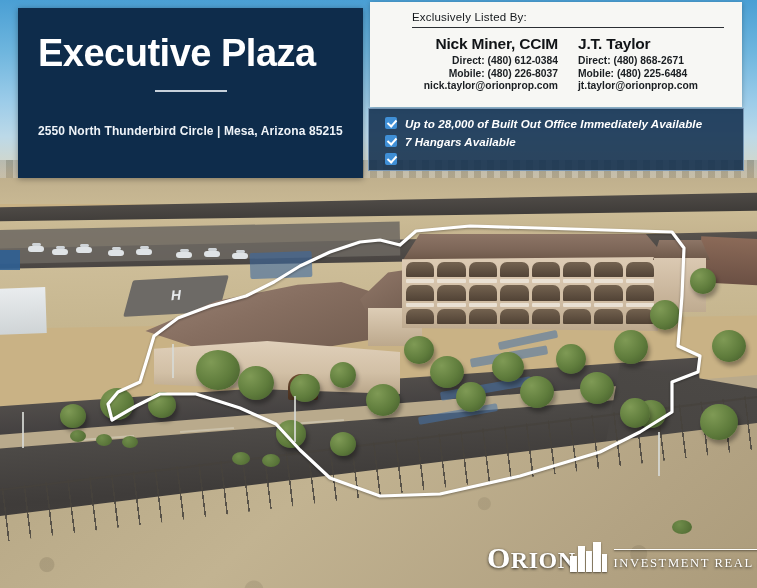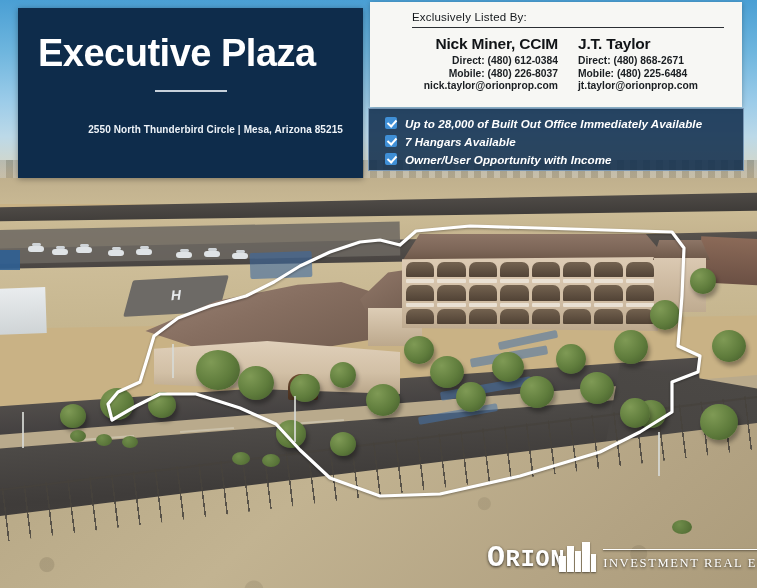--- a/index.html
+++ b/index.html
@@ -261,22 +261,22 @@
   .title-line {
     color: #ffffff; font-weight: bold; letter-spacing: -0.5px;
     font-size: 38px; line-height: 46px;
     font-family: "Liberation Sans", sans-serif;
   }
   .title-div {
     width: 72px; height: 2px; background: #e8eef4; opacity: .85;
     margin: 14px auto 13px auto;
   }
   .title-addr {
-    color: #eef3f8; font-size: 10px; font-weight: bold;
-    text-align: right; letter-spacing: .1px; margin-top: 32px;
+    color: #eef3f8; font-size: 12px; font-weight: bold;
+    text-align: left; letter-spacing: .1px; margin-top: 32px;
   }
 
   
   .contact-panel {
     position: absolute; left: 370px; top: 2px; width: 372px; height: 105px;
     background: #f7f7f4;
     box-shadow: 0 1px 5px rgba(0,0,0,.28);
     padding: 9px 18px 0 42px;
   }
   .excl {
@@ -318,21 +318,21 @@
     letter-spacing: .05px; white-space: nowrap;
   }
 
   
   .logo {
     position: absolute; left: 487px; top: 536px; width: 258px; height: 36px;
     display: flex; align-items: flex-end;
   }
   .logo-orion {
     color: #ffffff; font-size: 24px; font-weight: bold; letter-spacing: .5px;
-    font-family: Liberation Mono, monospace;
+    font-family: Liberation Serif, serif;
     text-shadow: 0 1px 3px rgba(0,0,0,.75);
     line-height: 24px;
   }
   .logo-orion .cap { font-size: 30px; }
   .logo-mark {
     position: relative; width: 40px; height: 34px; margin: 0 2px 0 -8px;
     flex: 0 0 40px;
   }
   .logo-mark i {
     position: absolute; bottom: 0; background: #ffffff; display: block;
@@ -554,21 +554,20 @@
     <div class="bullet">
       <span class="chk"></span>
       <span class="b-text">Up to 28,000 of Built Out Office Immediately Available</span>
     </div>
     <div class="bullet">
       <span class="chk"></span>
       <span class="b-text">7 Hangars Available</span>
     </div>
     <div class="bullet">
       <span class="chk"></span>
-      <span class="b-text">Owner/User Opportunity with Income</span>
     </div>
   </div>
 
   <div class="logo">
     <span class="logo-orion"><span class="cap">O</span>RION</span>
     <span class="logo-mark">
       <i style="left:2px;  width:7px;  height:16px;"></i>
       <i style="left:10px; width:7px;  height:26px;"></i>
       <i style="left:18px; width:6px;  height:21px;"></i>
       <i style="left:25px; width:8px;  height:30px;"></i>

